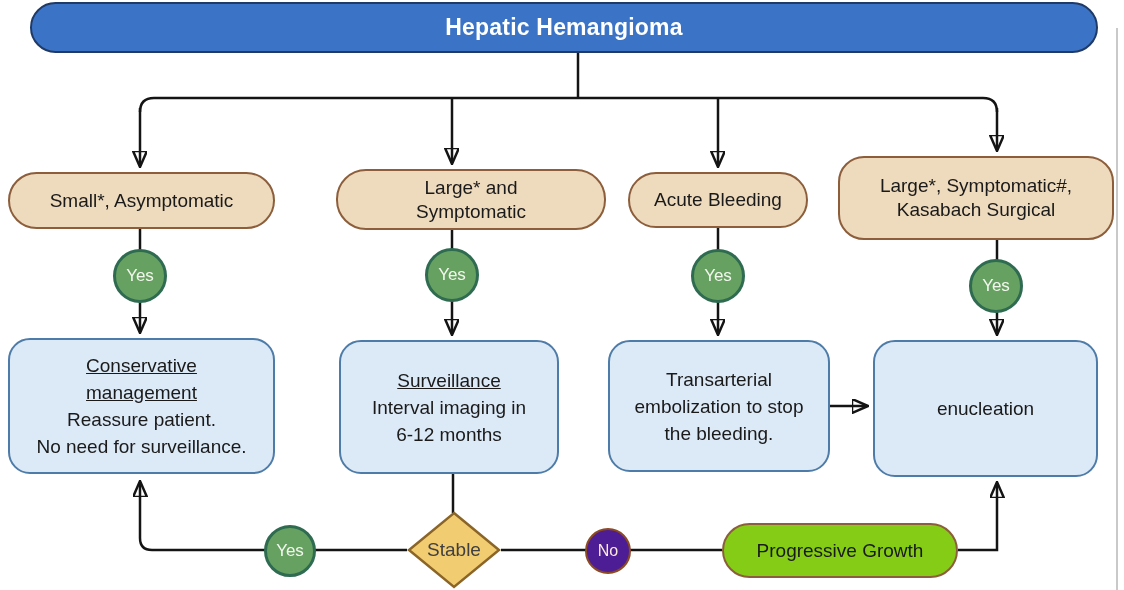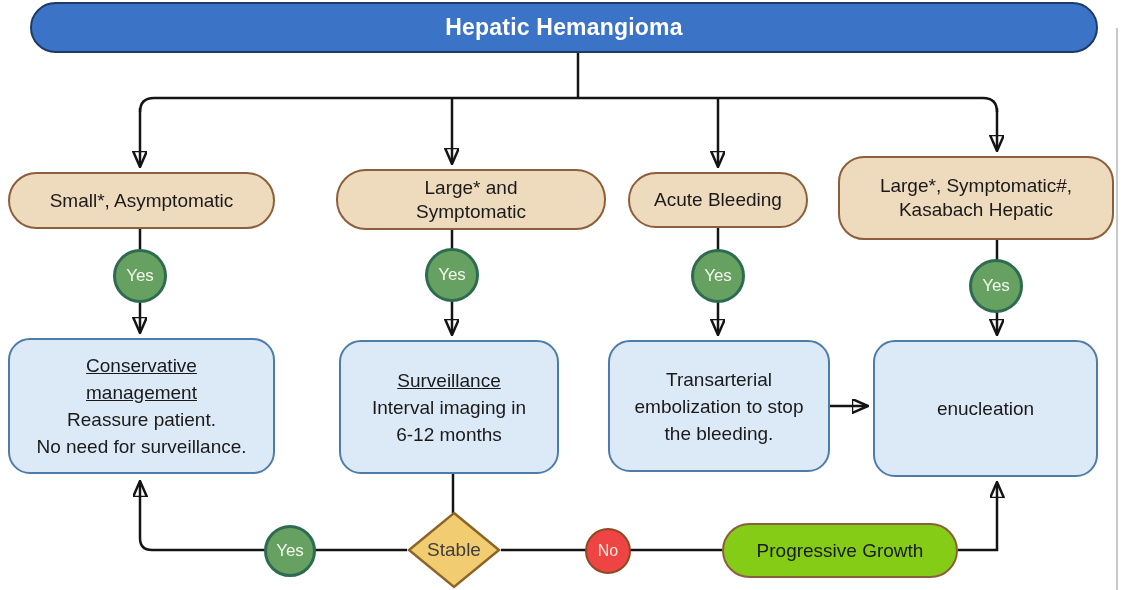--- a/index.html
+++ b/index.html
@@ -40,21 +40,21 @@
   .outcome-3{left:608px;top:340px;width:222px;height:132px;}
   .outcome-4{left:873px;top:340px;width:225px;height:137px;}
   .u{text-decoration:underline;}
   .blk{display:block;}
   
   .circle{
     border-radius:50%;box-sizing:border-box;display:flex;align-items:center;justify-content:center;
     z-index:3;color:#f2f7ee;
   }
   .yes{background:#67A161;border:3px solid #2E6B50;font-size:17px;}
-  .no{background:#ef4444;border:2.5px solid #8C4A22;font-size:16px;color:#fbe9dc;}
+  .no{background:#4c1d95;border:2.5px solid #8C4A22;font-size:16px;color:#fbe9dc;}
   .yes-1{left:113px;top:249px;width:54px;height:54px;}
   .yes-2{left:425px;top:248px;width:54px;height:54px;}
   .yes-3{left:691px;top:249px;width:54px;height:54px;}
   .yes-4{left:969px;top:259px;width:54px;height:54px;}
   .yes-stable{left:264px;top:525px;width:52px;height:52px;}
   .no-stable{left:585px;top:528px;width:46px;height:46px;}
   
   .diamond{left:407px;top:511px;width:94px;height:78px;z-index:3;}
   .diamond svg{display:block;}
   .diamond .lbl{
@@ -101,21 +101,21 @@
   </div>
   <div class="abs pill pill-2">
     <span class="blk">Large* and</span>
     <span class="blk">Symptomatic</span>
   </div>
   <div class="abs pill pill-3">
     <span class="blk">Acute Bleeding</span>
   </div>
   <div class="abs pill pill-4">
     <span class="blk">Large*, Symptomatic#,</span>
-    <span class="blk">Kasabach Hepatic</span>
+    <span class="blk">Kasabach Surgical</span>
   </div>
 
   <div class="abs circle yes yes-1">
     <span>Yes</span>
   </div>
   <div class="abs circle yes yes-2">
     <span>Yes</span>
   </div>
   <div class="abs circle yes yes-3">
     <span>Yes</span>

